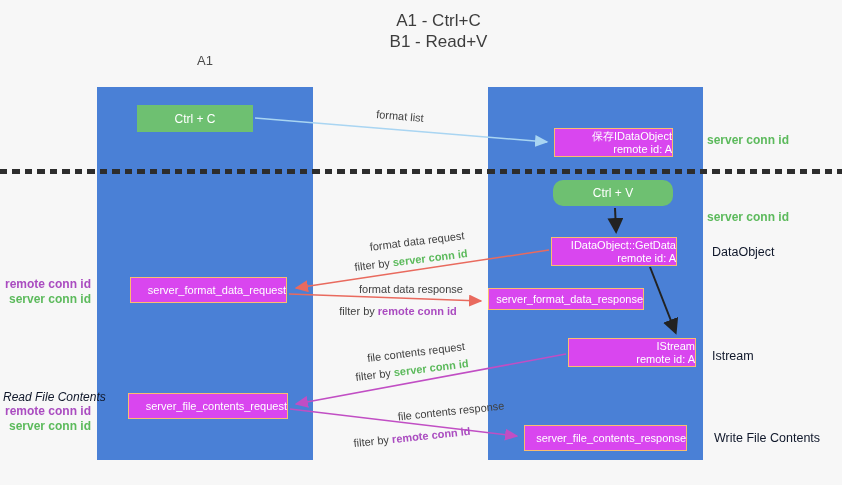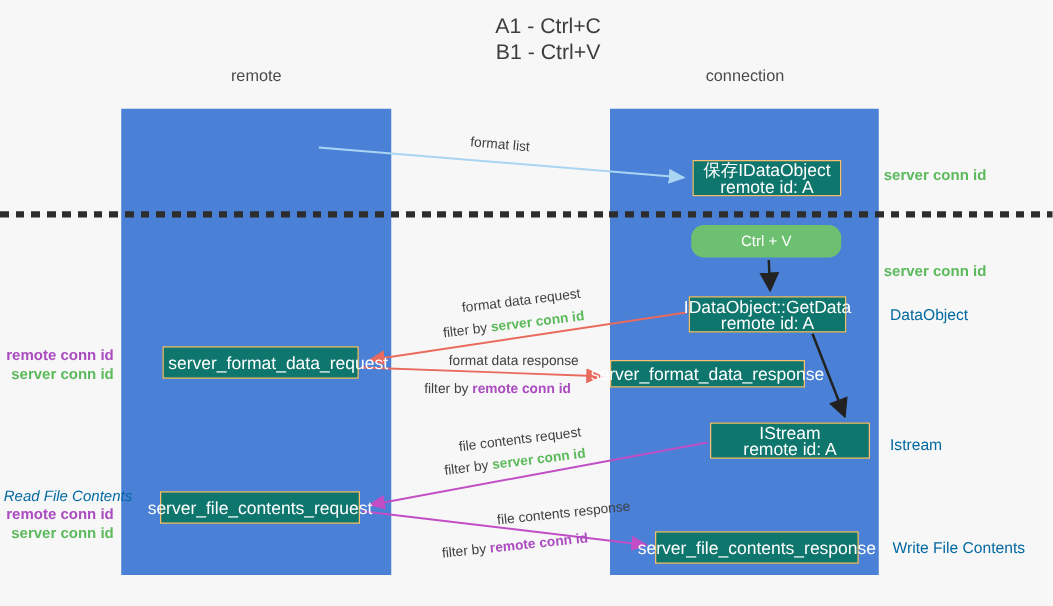--- a/index.html
+++ b/index.html
@@ -35,21 +35,21 @@
     position: absolute; left: 0; top: 169px; width: 842px; height: 5px;
     background: repeating-linear-gradient(90deg, #2d2d2d 0 7px, transparent 7px 12.5px);
   }
 
   .node {
     position: absolute; display: flex; flex-direction: column;
     align-items: center; justify-content: center;
     color: #ffffff; text-align: center; white-space: nowrap;
   }
   .node.green  { background: #6ec071; font-size: 12px; }
-  .node.orange { background: #0f766e; border: 1px solid #fbbd6e; font-size: 14px; line-height: 13px; }
+  .node.orange { background: #d946ef; border: 1px solid #fbbd6e; font-size: 11px; line-height: 13px; align-items: flex-end; }
 
   #box-ctrl-c   { left: 137px; top: 105px; width: 116px; height: 27px; }
   #box-save     { left: 554px; top: 128px; width: 119px; height: 29px; }
   #box-ctrl-v   { left: 553px; top: 180px; width: 120px; height: 26px; border-radius: 10px; }
   #box-getdata  { left: 551px; top: 237px; width: 126px; height: 29px; }
   #box-fmt-req  { left: 130px; top: 277px; width: 157px; height: 26px; padding-left: 28px; }
   #box-fmt-res  { left: 488px; top: 288px; width: 156px; height: 22px; }
   #box-istream  { left: 568px; top: 338px; width: 128px; height: 29px; }
   #box-file-req { left: 128px; top: 393px; width: 160px; height: 26px; }
   #box-file-res { left: 524px; top: 425px; width: 163px; height: 26px; }
@@ -57,44 +57,43 @@
   svg.arrows { position: absolute; left: 0; top: 0; width: 842px; height: 485px; pointer-events: none; }
 
   .albl {
     position: absolute; white-space: nowrap;
     font-size: 11px; color: #3f3f3f;
     transform: translate(-50%, -50%);
   }
   .albl .cid-green  { color: #5cba5c; font-weight: bold; }
   .albl .cid-purple { color: #aa4cc0; font-weight: bold; }
 
-  .side { position: absolute; white-space: nowrap; font-size: 12.5px; color: #0369a1; }
+  .side { position: absolute; white-space: nowrap; font-size: 12.5px; color: #0f172a; }
   .side.green  { color: #5cba5c; font-weight: bold; font-size: 12px; }
   .conn-stack {
     position: absolute; right: 751px; text-align: right;
     font-size: 12px; font-weight: bold; line-height: 15px; white-space: nowrap;
   }
   .conn-stack .purple { color: #aa4cc0; }
   .conn-stack .green  { color: #5cba5c; }
 </style>
 </head>
 <body>
 
 <div class="stage">
 
   <div class="title">
     <div>A1 - Ctrl+C</div>
-    <div>B1 - Ctrl+V</div>
+    <div>B1 - Read+V</div>
   </div>
 
   <div class="col-header" id="hdr-a1">
-    <div>remote</div>
+    <div>A1</div>
   </div>
   <div class="col-header" id="hdr-b1">
-    <div>connection</div>
   </div>
 
   <div class="lifeline" id="col-a1"></div>
   <div class="lifeline" id="col-b1"></div>
 
   <div class="dashline"></div>
 
   <svg class="arrows" viewBox="0 0 842 485">
     <defs>
       <marker id="m-blue" markerWidth="9" markerHeight="8" refX="8" refY="4" orient="auto">
@@ -112,20 +111,23 @@
     </defs>
     <line x1="255" y1="118" x2="547" y2="142" stroke="#a9d5f2" stroke-width="1.5" marker-end="url(#m-blue)"></line>
     <line x1="615" y1="208" x2="616" y2="230" stroke="#222222" stroke-width="2" marker-end="url(#m-black)"></line>
     <line x1="549" y1="250" x2="296" y2="288" stroke="#e96a5e" stroke-width="1.5" marker-end="url(#m-red)"></line>
     <line x1="289" y1="294" x2="481" y2="301" stroke="#e96a5e" stroke-width="1.5" marker-end="url(#m-red)"></line>
     <line x1="650" y1="267" x2="675" y2="331" stroke="#222222" stroke-width="2" marker-end="url(#m-black)"></line>
     <line x1="566" y1="354" x2="296" y2="404" stroke="#c14ec4" stroke-width="1.5" marker-end="url(#m-magenta)"></line>
     <line x1="290" y1="409" x2="517" y2="436" stroke="#c14ec4" stroke-width="1.5" marker-end="url(#m-magenta)"></line>
   </svg>
 
+  <div class="node green" id="box-ctrl-c">
+    <span>Ctrl + C</span>
+  </div>
 
   <div class="node orange" id="box-save">
     <span>保存IDataObject</span>
     <span>remote id: A</span>
   </div>
 
   <div class="node green" id="box-ctrl-v">
     <span>Ctrl + V</span>
   </div>
 

